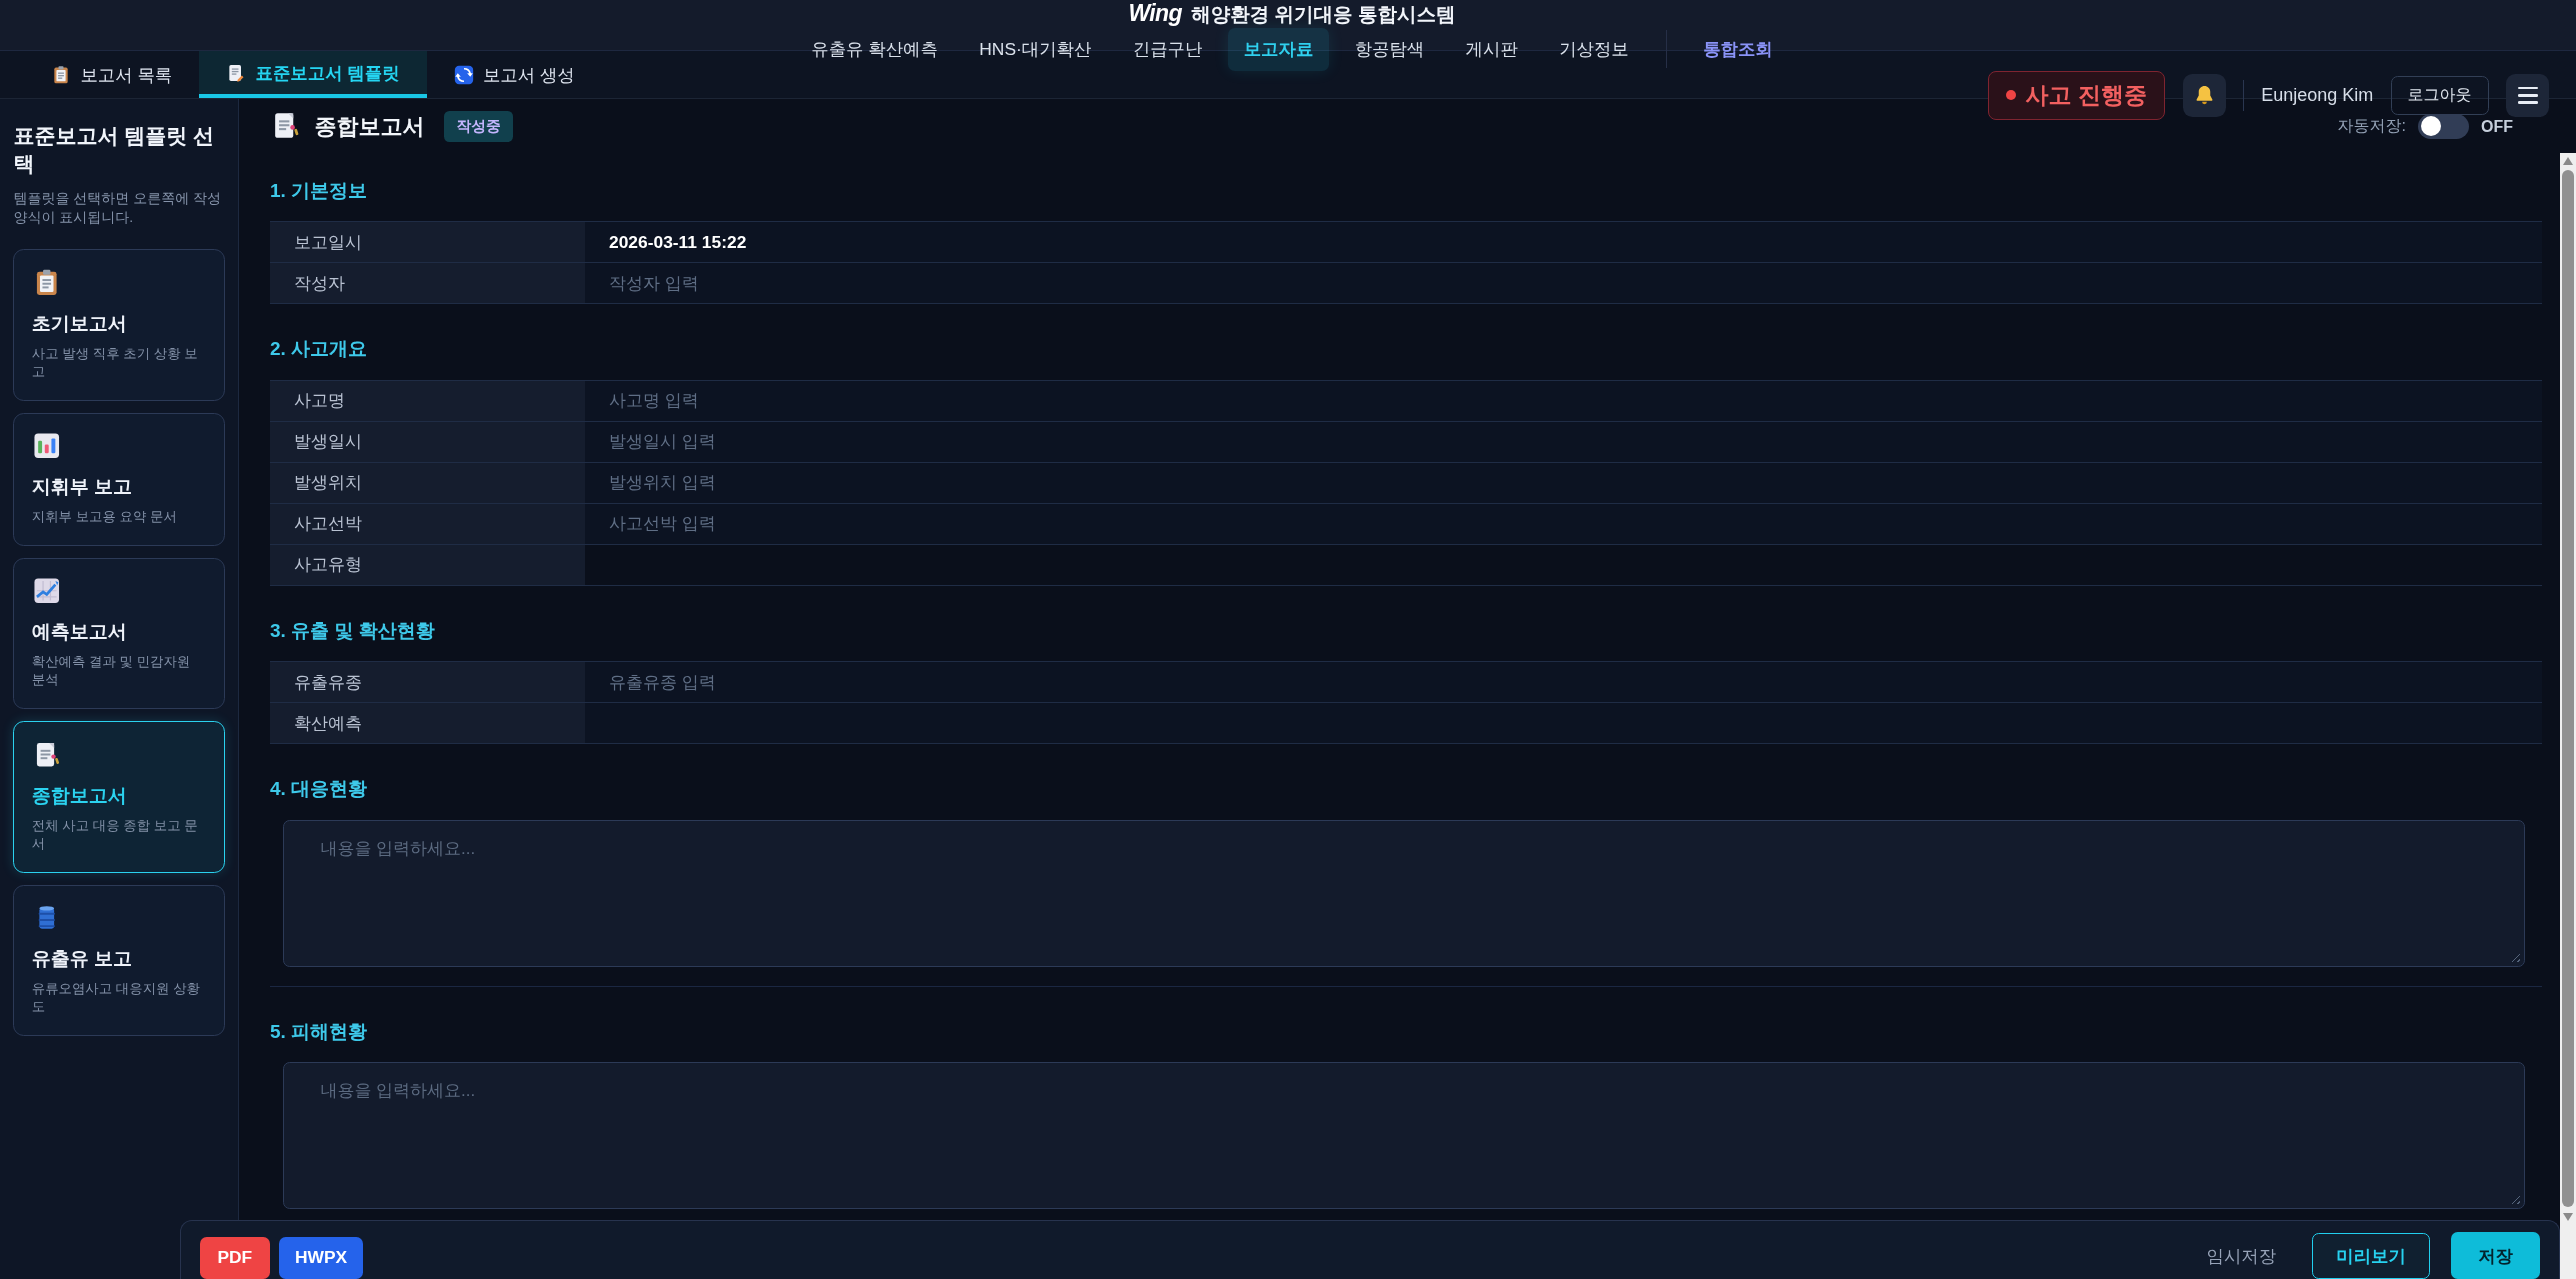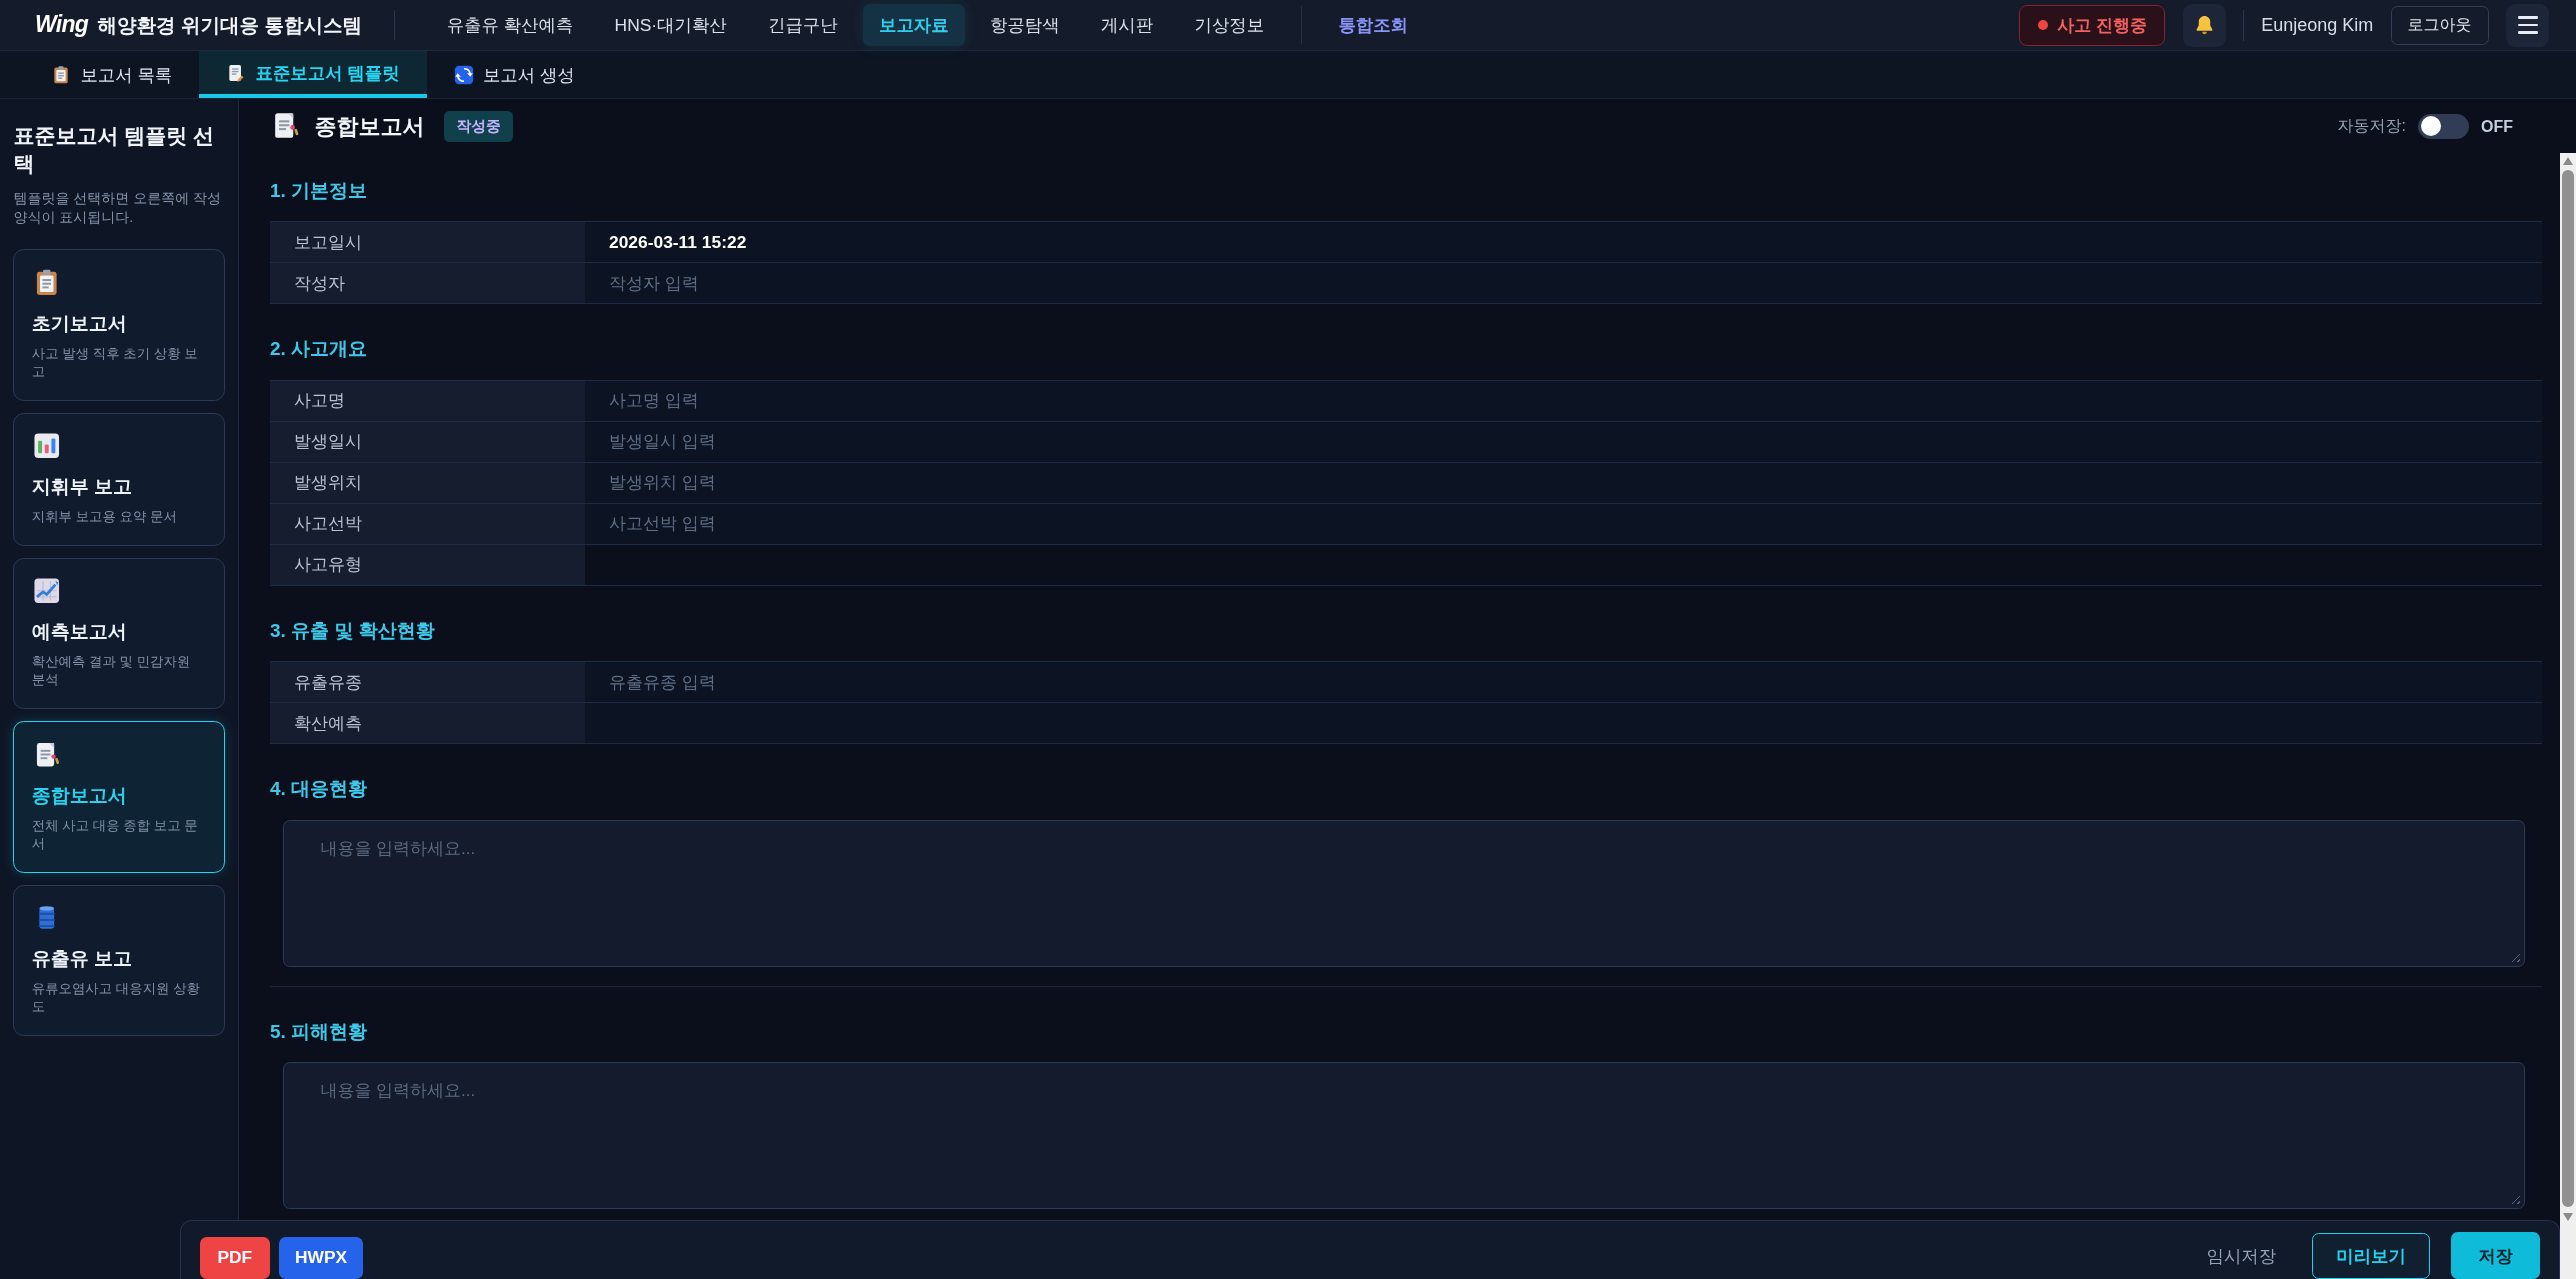--- a/index.html
+++ b/index.html
@@ -8,21 +8,21 @@
     position:relative;
     background:#0a0f1b;
     font-family:"Liberation Sans", sans-serif;
     color:#dbe2ec;
   }
   button { font-family:inherit; border:none; background:none; cursor:pointer; color:inherit; }
 
   
   .app-header {
     height:51px; background:#141b2b; border-bottom:0.7px solid #1e2840;
-    display:flex; align-items:center; padding:0 27px 0 35px;
+    display:flex; align-items:center; padding:0 27px 0 35px;flex-direction:column;
   }
   .logo { display:flex; align-items:baseline; gap:9.4px; white-space:nowrap; }
   .logo-mark { font-size:23px; font-weight:bold; font-style:italic; color:#ffffff; letter-spacing:-0.7px; }
   .logo-title { font-size:19.5px; font-weight:bold; color:#f2f5fa; }
   .v-sep { width:0.7px; height:29.5px; background:#2a3650; margin:0 36px 0 32px; }
   .main-nav { display:flex; align-items:center; gap:9.4px; }
   .nav-item {
     font-size:17.4px; color:#dbe2ec; padding:9.4px 16px; border-radius:6.7px; white-space:nowrap;
   }
   .nav-item.active {
@@ -31,21 +31,21 @@
   }
   .nav-group-sep {
     margin-left:12px; padding-left:20px; border-left:0.7px solid #262f47;
     height:38px; display:flex; align-items:center;
   }
   .nav-item.purple { color:#8a93f7; font-weight:bold; }
   .header-right { margin-left:auto; display:flex; align-items:center; gap:17.4px; }
   .incident-badge {
     display:flex; align-items:center; gap:9.4px; padding:8px 17.4px;
     border:1.3px solid #7f2430; border-radius:8px; background:#2a1119;
-    color:#f26060; font-size:17px; font-weight:bold; white-space:nowrap;
+    color:#f26060; font-size:23px; font-weight:bold; white-space:nowrap;
   }
   .incident-badge .dot { width:10px; height:10px; border-radius:50%; background:#ef4444; }
   .icon-btn {
     width:43px; height:43px; border-radius:9.4px; background:#1d2638;
     display:flex; align-items:center; justify-content:center;
   }
   .v-sep2 { width:0.7px; height:31px; background:#2a3650; }
   .username { font-size:18px; color:#d7dee9; white-space:nowrap; }
   .logout-btn {
     padding:8px 16px; border:0.7px solid #323f56; border-radius:6.7px;

